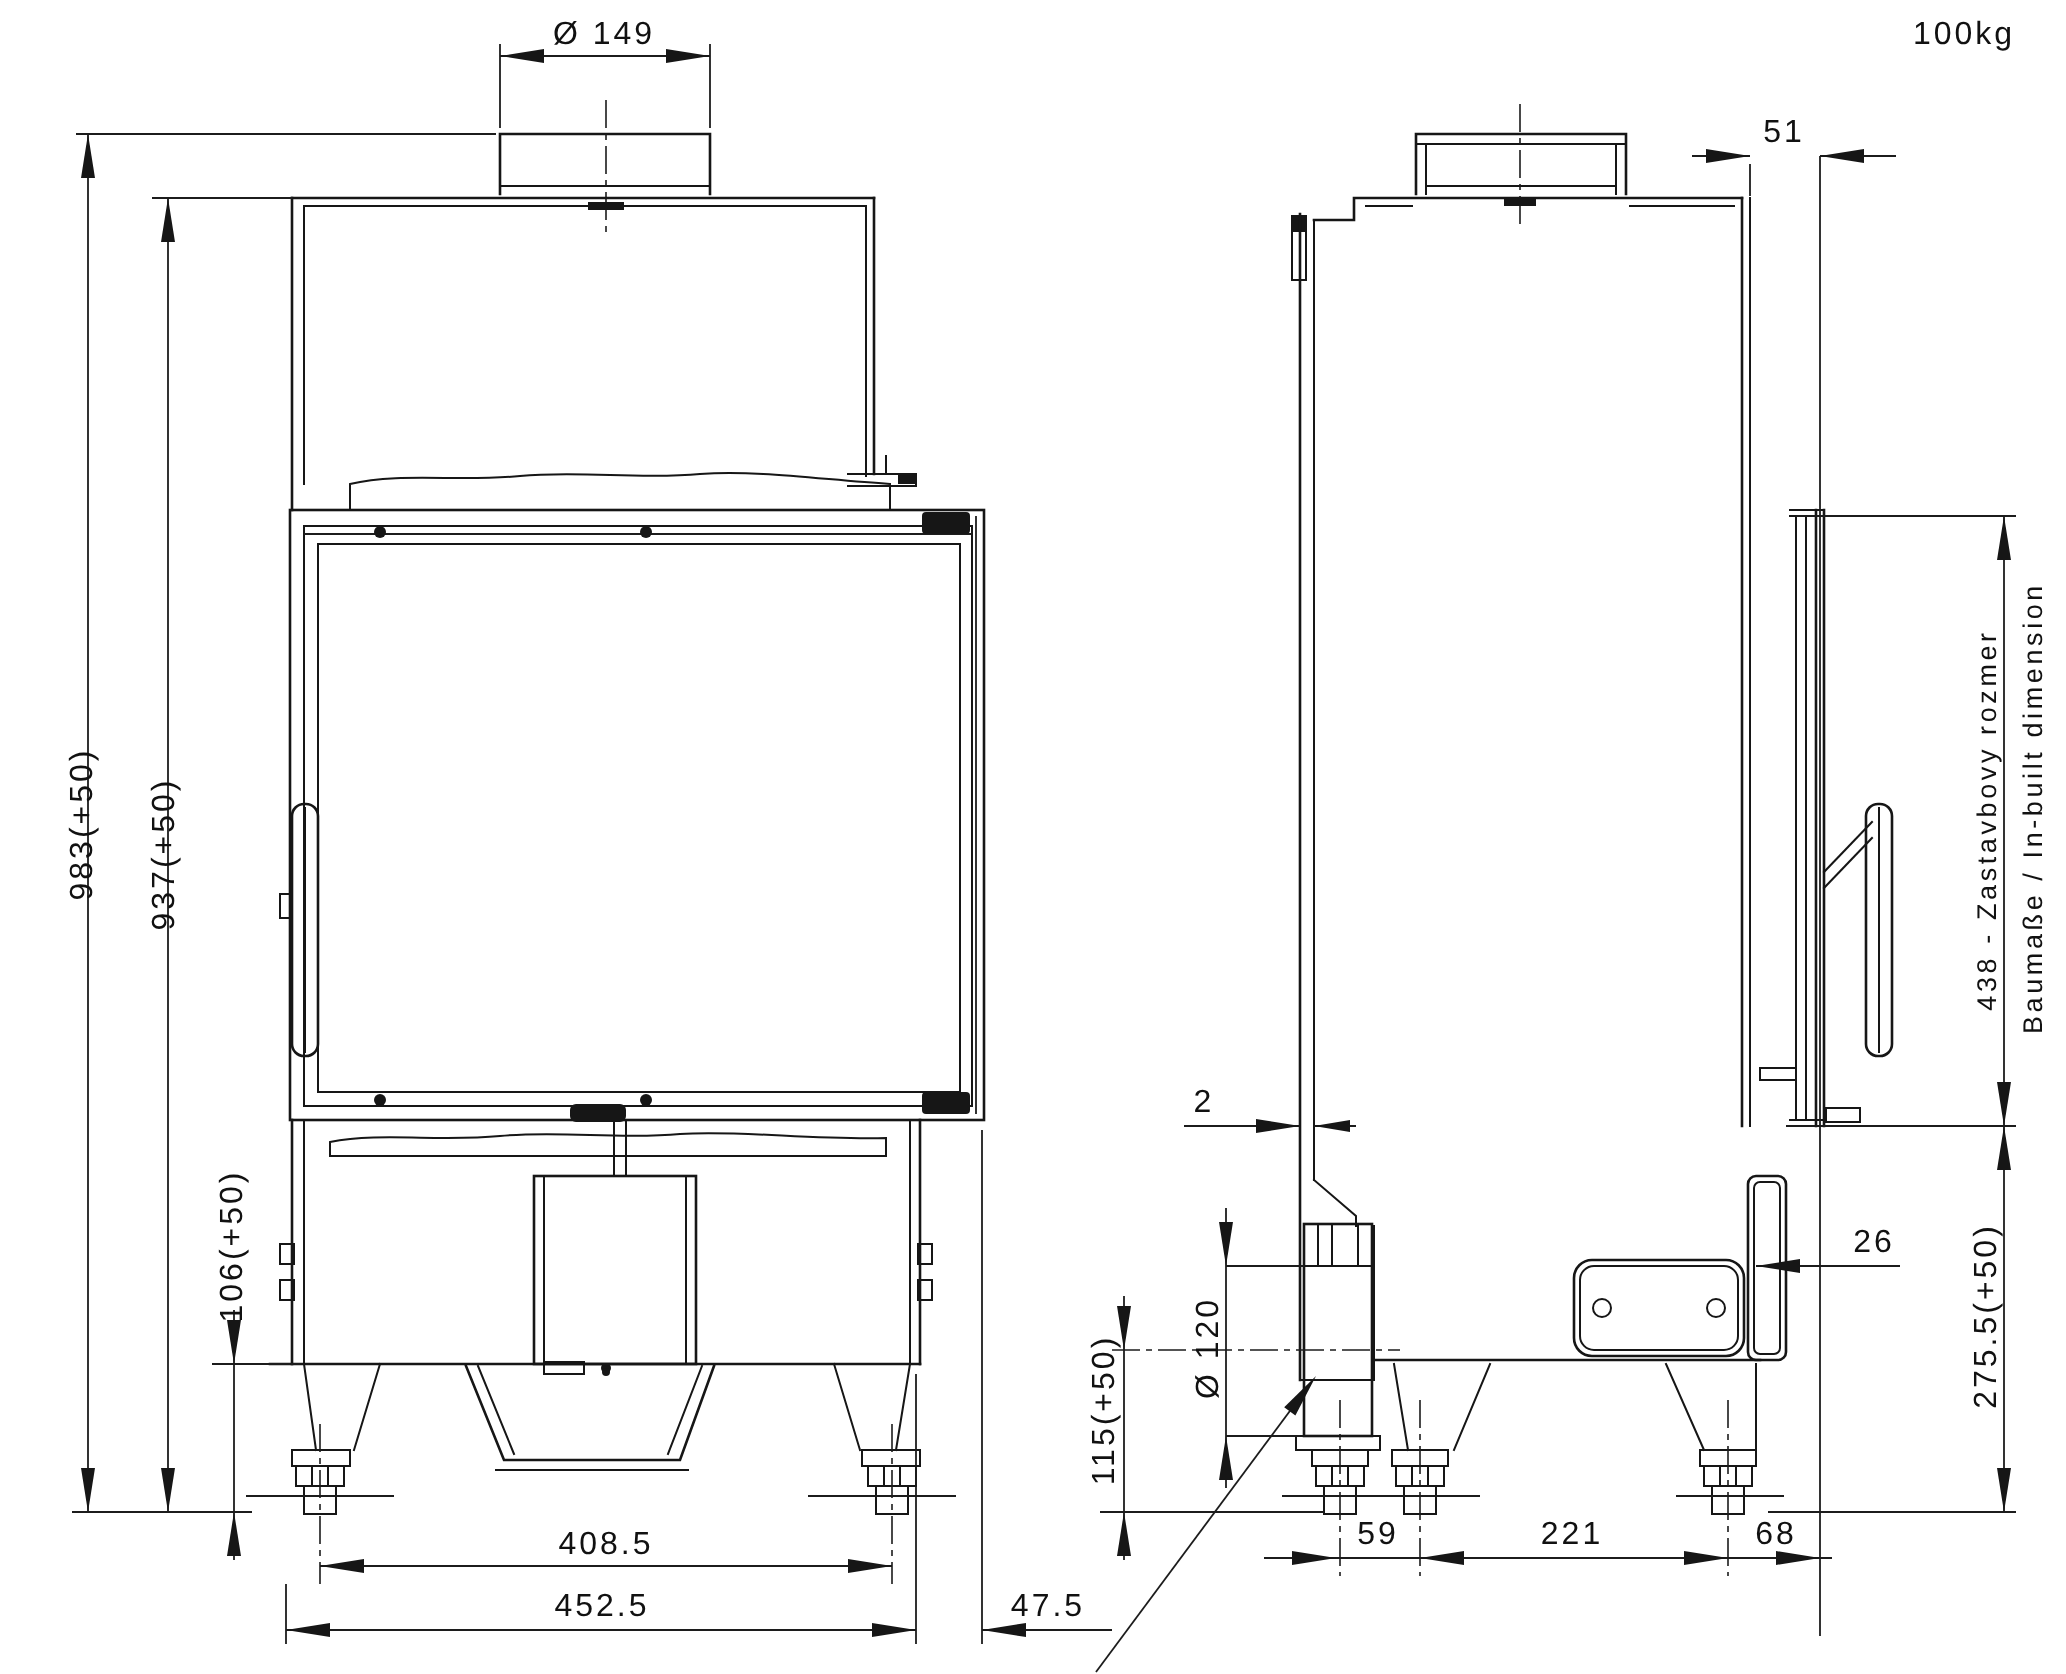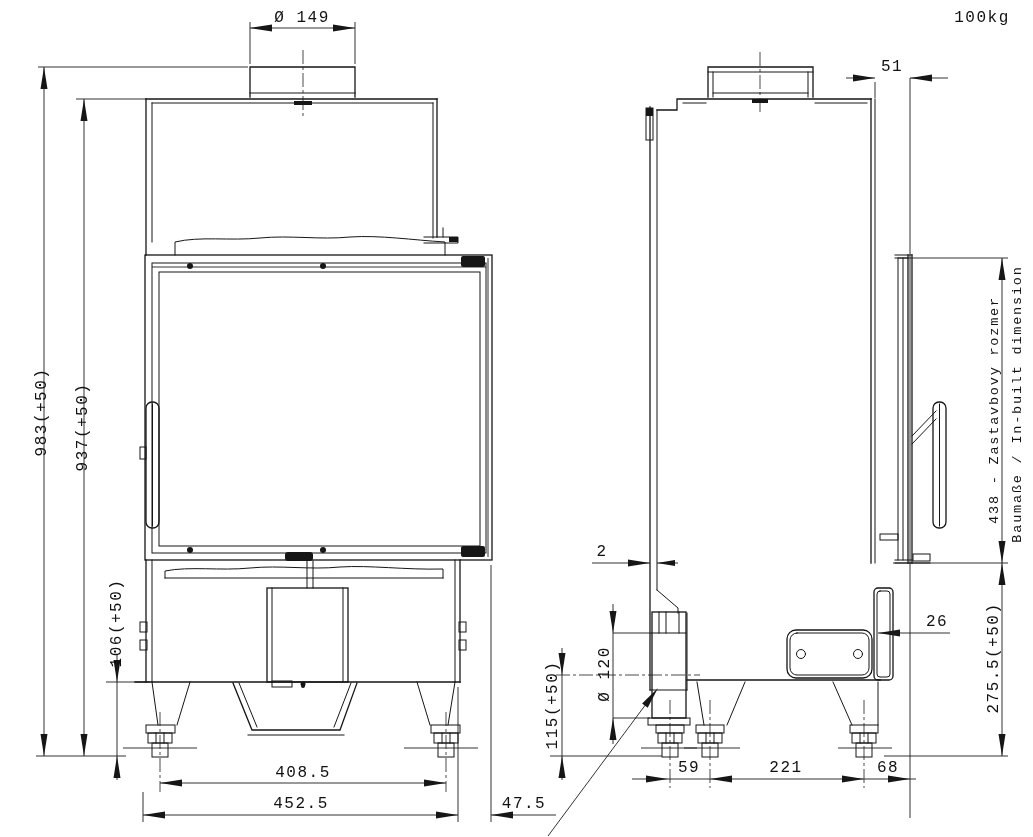--- a/index.html
+++ b/index.html
@@ -1,17 +1,17 @@
 <!DOCTYPE html>
 <html><head>
 <meta charset="utf-8">
 <style>
   html,body{margin:0;padding:0;background:#fff;}
   .stage{width:1033px;height:837px;background:#ffffff;position:relative;overflow:hidden;
-         font-family:Liberation Mono, monospace;}
+         font-family:Liberation Sans, sans-serif;}
   svg{display:block}
   .ol{stroke:#161616;stroke-width:1.3;fill:none;stroke-linecap:square;}
   .ol2{stroke:#161616;stroke-width:1;fill:none;stroke-linecap:square;}
   .thin{stroke:#1c1c1c;stroke-width:0.9;fill:none;stroke-linecap:butt;}
   .cl{stroke:#1c1c1c;stroke-width:0.8;fill:none;stroke-dasharray:14 3 3 3;}
   .f{fill:#161616;stroke:none;}
   text{fill:#111;}
   .t16{font-size:16px;letter-spacing:1.5px;}
   .t14{font-size:13.5px;letter-spacing:1.8px;}
   .mid{text-anchor:middle;}

